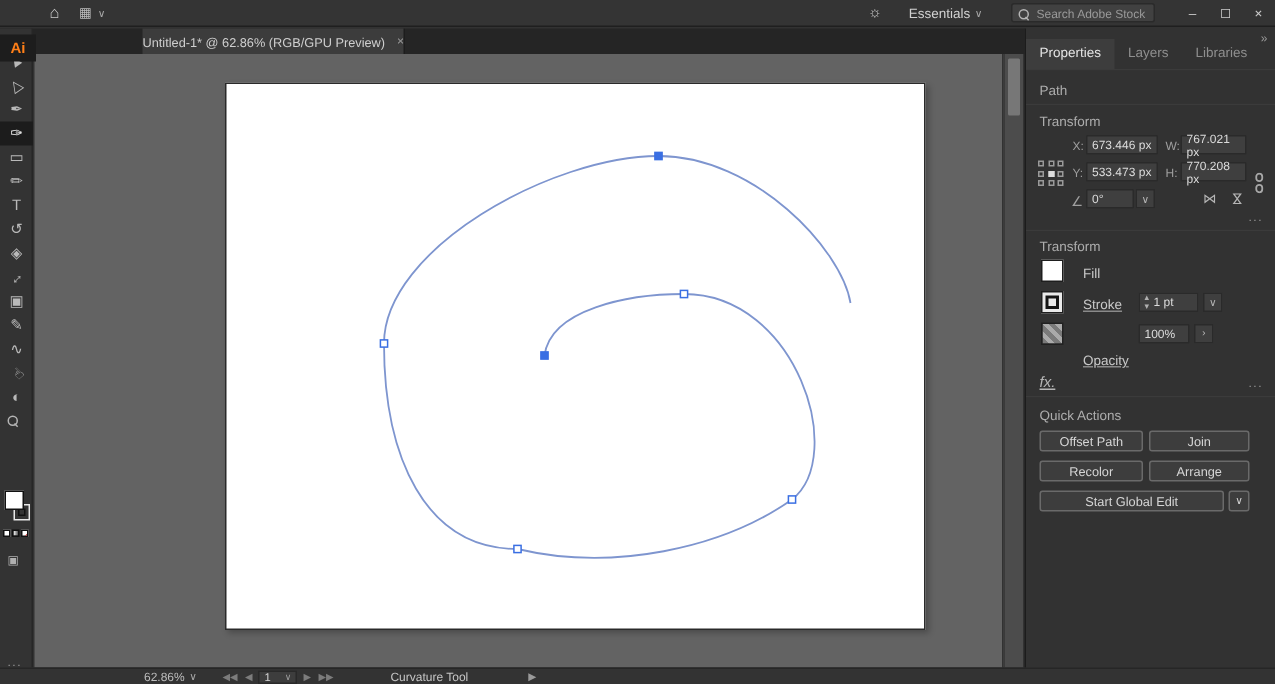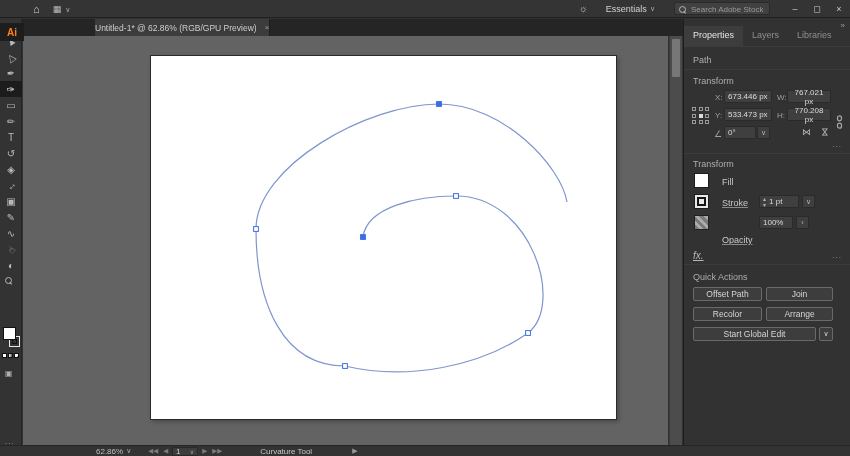--- a/index.html
+++ b/index.html
@@ -71,21 +71,21 @@
   
   #panel { position:absolute; left:683px; top:19px; width:167px; height:437px; background:#323232;
     border-left:1px solid #1c1c1c; z-index:25; font-size:9px; }
   #panel-collapse { position:absolute; right:5px; top:2px; font-size:8px; color:#9a9a9a; }
   #panel-tabs { position:absolute; left:0; top:7px; width:167px; height:20px; display:flex; }
   .ptab { padding:4px 9px 0 9px; font-size:9px; color:#8f8f8f; height:20px; }
   .ptab.active { background:#3d3d3d; color:#e4e4e4; }
   .pdivider { position:absolute; left:0; width:167px; height:1px; background:#272727; border-bottom:1px solid #3b3b3b; }
   .sec-label { position:absolute; left:9px; font-size:9px; color:#adadad; }
   .field { position:absolute; height:13px; background:#3f3f3f; border:1px solid #2a2a2a; border-radius:1px;
-    font-size:8px; color:#dcdcdc; display:flex; align-items:center; padding:0 3px;text-align:center; }
+    font-size:8px; color:#dcdcdc; display:flex; align-items:center; padding:0 3px; }
   .flabel { position:absolute; font-size:8px; color:#9f9f9f; }
   .dots3 { position:absolute; font-size:8px; color:#9a9a9a; letter-spacing:1px; }
   #refpoint { position:absolute; left:8px; top:88px; width:19px; height:19px; display:grid;
     grid-template-columns:repeat(3,1fr); grid-template-rows:repeat(3,1fr); gap:1px; }
   #refpoint i { width:4px; height:4px; border:1px solid #9a9a9a; background:transparent; }
   #refpoint i.on { background:#dcdcdc; border-color:#dcdcdc; }
   #chain-icon { position:absolute; left:150px; top:96px; color:#a8a8a8; }
   .flipicon { position:absolute; font-size:9px; color:#b5b5b5; }
   .swatch { position:absolute; width:15px; height:15px; border:1px solid #1e1e1e; }
   #fill-swatch { background:#ffffff; }

